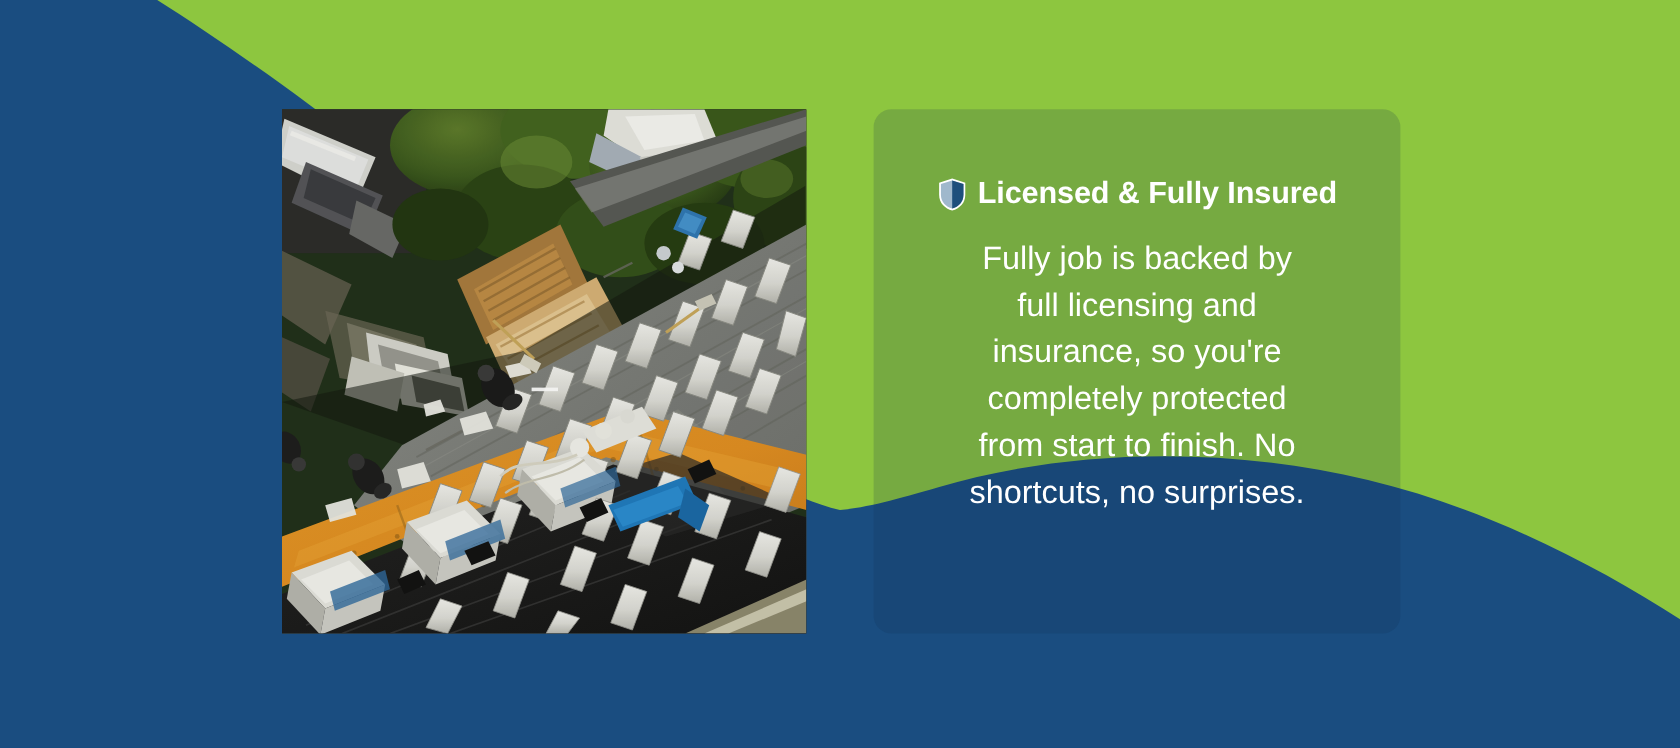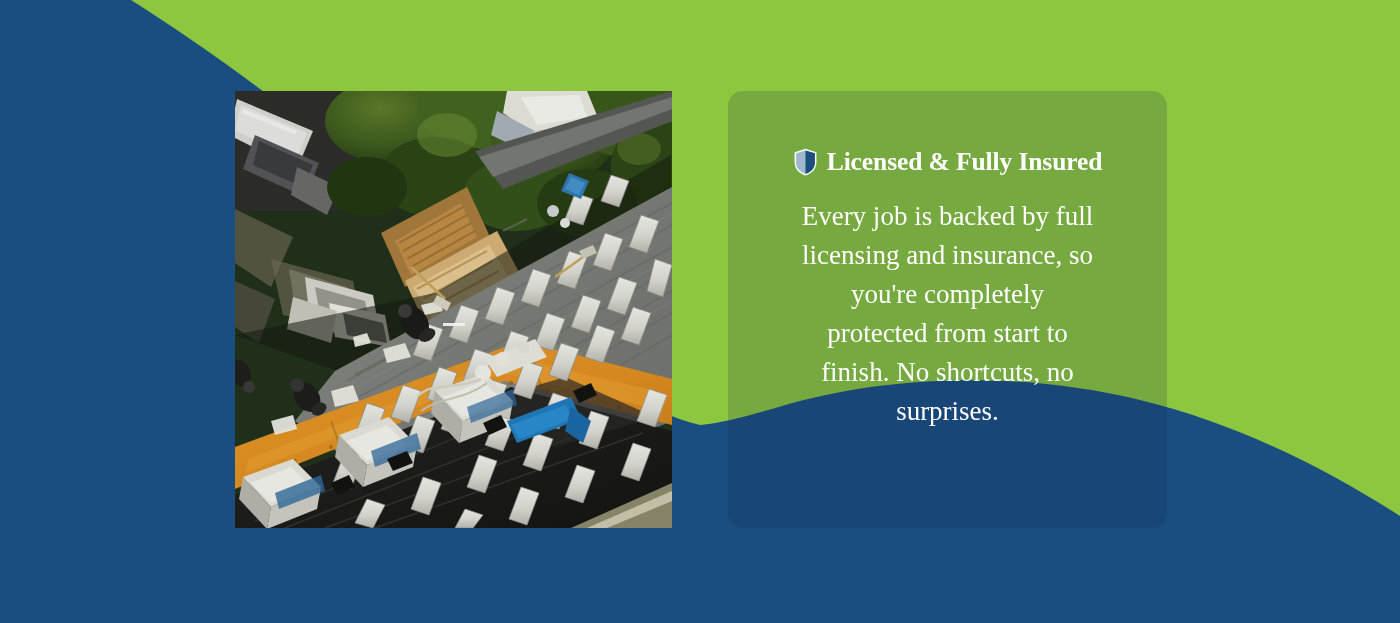--- a/index.html
+++ b/index.html
@@ -29,21 +29,20 @@
   
   .info-card{
     position:absolute;
     left:728px; top:91px;
     width:439px; height:437px;
     border-radius:15px;
     background:rgba(16,46,78,0.18);
     padding:56px 38px 0 38px;
     text-align:center;
     overflow:hidden;
-    font-family:Liberation Serif, serif;
   }
   .card-heading{
     display:flex;
     align-items:center;
     justify-content:center;
     gap:9px;
     margin-bottom:20px;
   }
   .shield-icon{ width:25px; height:28px; flex:0 0 auto; display:block; }
   .card-heading-text{
@@ -395,16 +394,16 @@
       <svg class="shield-icon" viewBox="0 0 25 28" aria-hidden="true">
         <path d="M12.5 0.8 L23.4 4.2 L23.4 14.2 C23.4 21.2 18.6 25.6 12.5 27.4
                  C6.4 25.6 1.6 21.2 1.6 14.2 L1.6 4.2 Z" fill="#ffffff"></path>
         <path d="M12.5 2.4 L21.9 5.3 L21.9 14.2 C21.9 20.3 17.8 24.2 12.5 25.8
                  C7.2 24.2 3.1 20.3 3.1 14.2 L3.1 5.3 Z" fill="#9fb8cc"></path>
         <path d="M12.5 2.4 L21.9 5.3 L21.9 14.2 C21.9 20.3 17.8 24.2 12.5 25.8 Z" fill="#1d4f7c"></path>
       </svg>
       <span class="card-heading-text">Licensed &amp; Fully Insured</span>
     </div>
 
-    <p class="card-body">Every job is backed by full licensing and insurance, so you're completely protected from start to finish. No shortcuts, no surprises.</p>
+    <p class="card-body">Fully job is backed by full licensing and insurance, so you're completely protected from start to finish. No shortcuts, no surprises.</p>
   </div>
 
 </div>
 
 </body></html>

